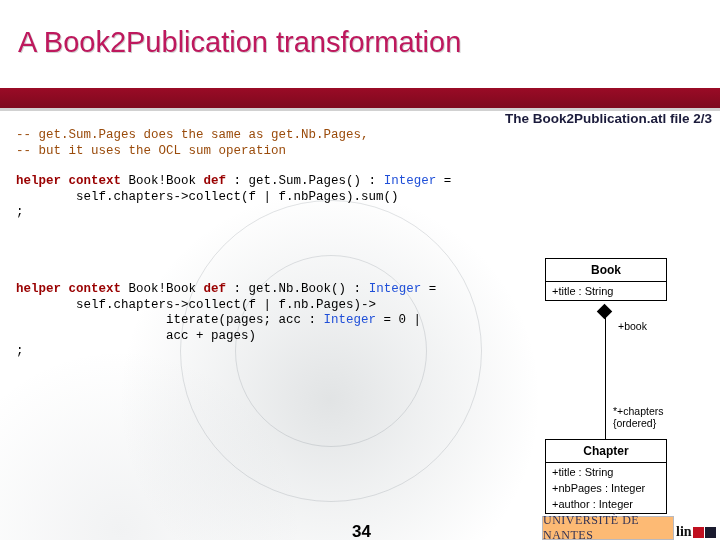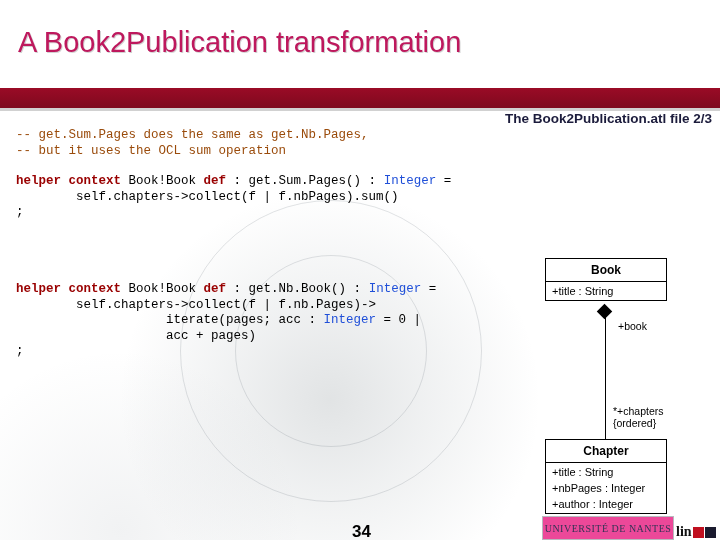--- a/index.html
+++ b/index.html
@@ -138,26 +138,26 @@
     font-size: 17px;
     color: #000000;
     font-weight: bold;
   }
   .logo {
     position: absolute;
     right: 46px;
     top: 516px;
     width: 130px;
     height: 22px;
-    background: #ec4899;
+    background: #fdba74;
     border: 1px solid #b9b9bf;
     display: flex;
     align-items: center;
     justify-content: center;
-    font-size: 10px;
+    font-size: 12px;
     letter-spacing: 0.5px;
     color: #333355;
     font-family: "Liberation Serif", serif;
   }
   .logo-right {
     position: absolute;
     right: 2px;
     top: 514px;
     width: 42px;
     height: 26px;

